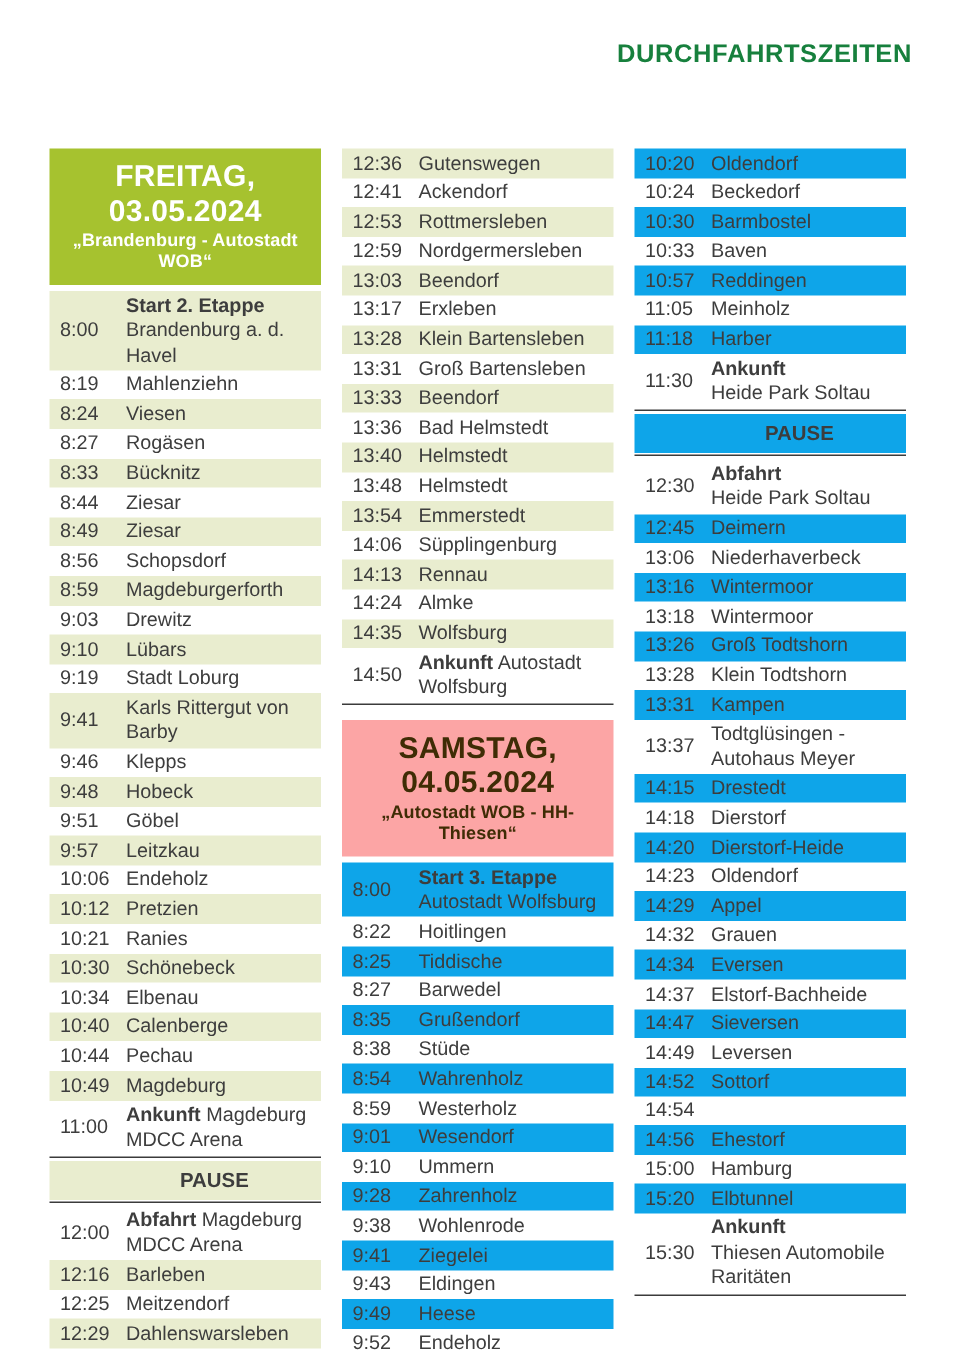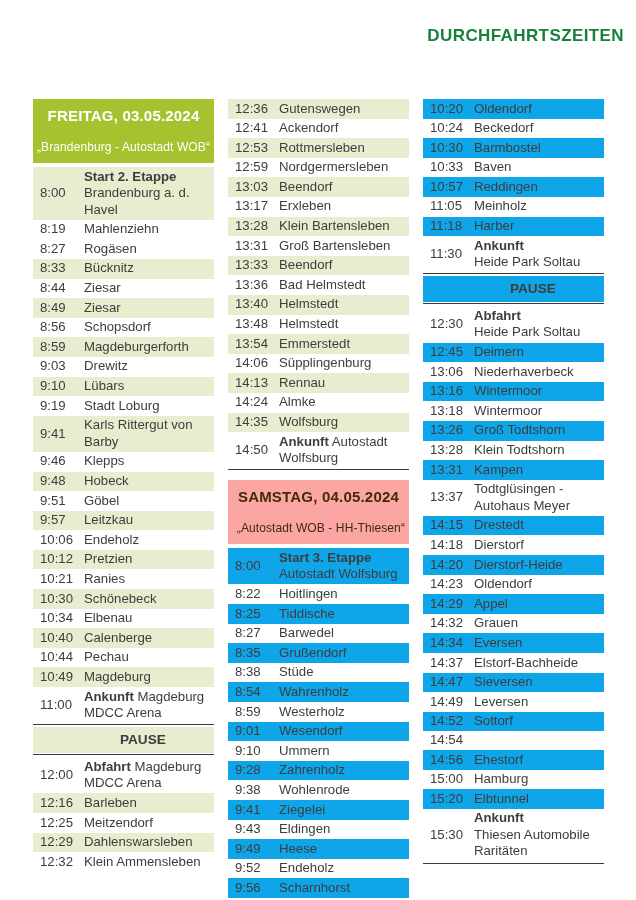--- a/index.html
+++ b/index.html
@@ -3,36 +3,36 @@
 <meta charset="utf-8">
 <style>
   html,body{margin:0;padding:0;}
   body{
     width:636px;height:900px;background:#ffffff;
     font-family:"Liberation Sans",sans-serif;
     -webkit-font-smoothing:antialiased;
   }
   .page{position:relative;width:636px;height:900px;overflow:hidden;background:#fff;}
   .title{
-    position:absolute;top:26px;right:12px;
+    position:absolute;top:26px;right:28px;
     font-size:17px;font-weight:bold;letter-spacing:.4px;
     color:#17803d;
   }
   .cols{
     position:absolute;top:99px;left:33px;
     display:flex;gap:14px;
   }
   .col{width:181px;flex:0 0 181px;}
   .day-header{
     text-align:center;padding:8px 4px 9px;margin-bottom:4px;
   }
   .day-header.green{background:#a6c22f;color:#ffffff;}
   .day-header.orange{background:#fca5a5;color:#3f2c05;}
-  .dh1{font-weight:bold;font-size:15px;letter-spacing:.2px;}
-  .dh2{font-weight:normal;font-size:12px;margin-top:16px;letter-spacing:.1px;text-align:right;}
+  .dh1{font-weight:bold;font-size:20px;letter-spacing:.2px;}
+  .dh2{font-weight:bold;font-size:12px;margin-top:0;letter-spacing:.1px;}
   .row{
     display:flex;align-items:center;
     min-height:18.6px;
     font-size:13.2px;line-height:16.6px;color:#3d3d3d;
   }
   .row.shaded.green{background:#e9edcf;}
   .row.shaded.orange{background:#0ea5e9;}
   .time{flex:0 0 44px;padding-left:7px;}
   .name{flex:1;padding:1.5px 2px 1.5px 0;}
   .b{font-weight:bold;}
@@ -56,20 +56,24 @@
           <div class="time">8:00</div>
           <div class="name">
             <div class="b">Start 2. Etappe</div>
             <div>Brandenburg a. d. Havel</div>
           </div>
         </div>
         <div class="row green">
           <div class="time">8:19</div>
           <div class="name">Mahlenziehn</div>
         </div>
+        <div class="row green shaded">
+          <div class="time">8:24</div>
+          <div class="name">Viesen</div>
+        </div>
         <div class="row green">
           <div class="time">8:27</div>
           <div class="name">Rogäsen</div>
         </div>
         <div class="row green shaded">
           <div class="time">8:33</div>
           <div class="name">Bücknitz</div>
         </div>
         <div class="row green">
           <div class="time">8:44</div>

